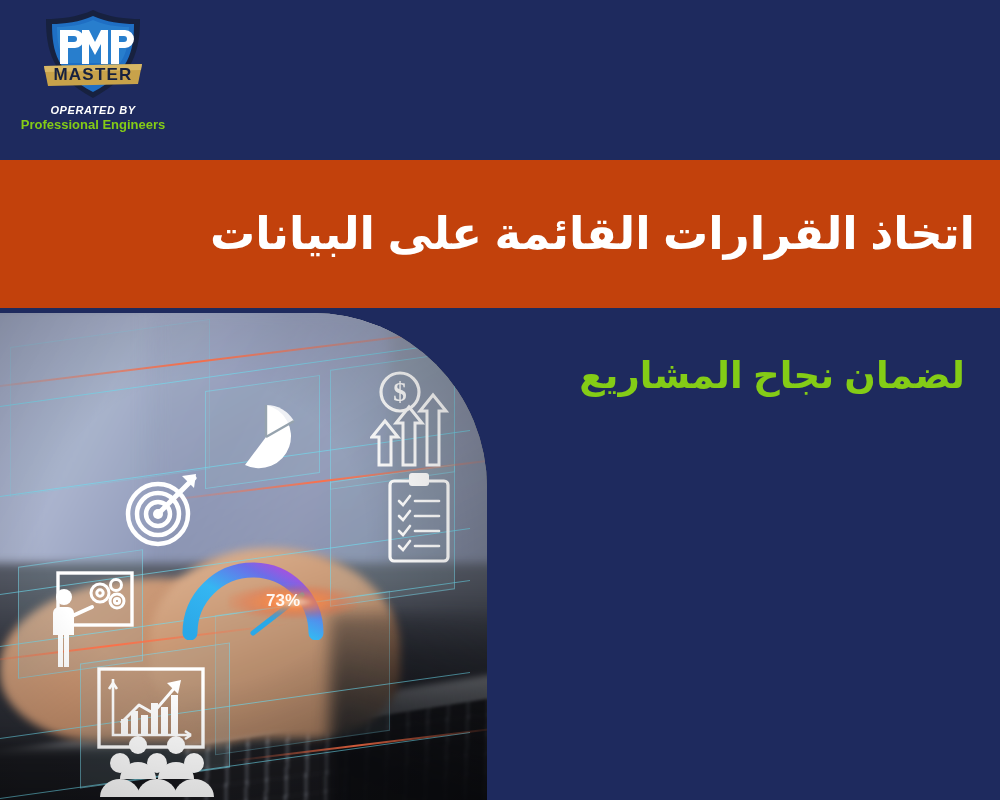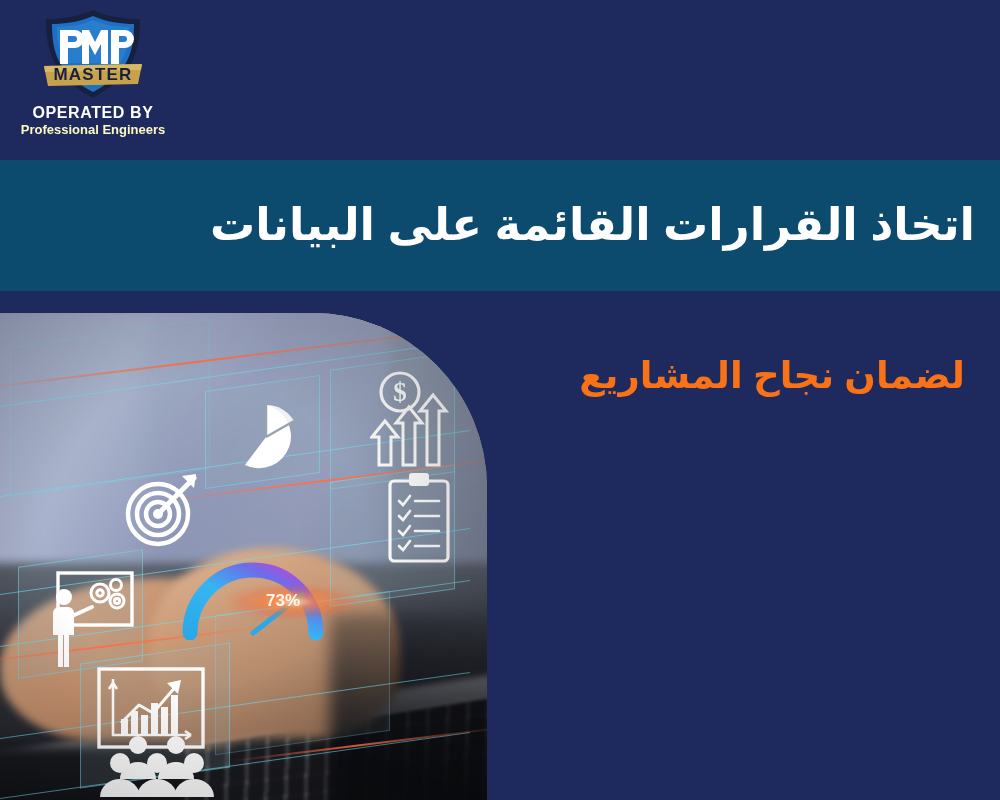--- a/index.html
+++ b/index.html
@@ -33,39 +33,40 @@
   }
   .shield-wrap {
     position:relative;
     width:118px; height:92px;
     margin:0 auto;
   }
   .shield-wrap svg { display:block; width:118px; height:92px; }
 
   .brand-line1 {
     margin-top:4px;
-    font-size:16px;
+    font-size:11px;
     font-weight:bold;
     letter-spacing:.6px;
     color:#ffffff;
     line-height:1.15;
+    font-style:italic;
   }
   .brand-line2 {
     font-size:13px;
     font-weight:bold;
-    color:#fef9c3;
+    color:#84cc16;
     line-height:1.2;
   }
 
   
   .title-band {
     position:absolute;
     top:160px; left:0;
-    width:1000px; height:131px;
-    background:#0c4a6e;
+    width:1000px; height:148px;
+    background:#c2410c;
     z-index:5;
     display:flex;
     align-items:center;
     justify-content:flex-start;
   }
   .title-band .title-text {
     direction:rtl;
     color:#ffffff;
     font-size:45px;
     font-weight:bold;
@@ -74,21 +75,21 @@
     padding-right:25px;
     text-align:right;
     width:100%;
   }
 
   
   .subtitle {
     position:absolute;
     top:352px; right:35px;
     direction:rtl;
-    color:#f97316;
+    color:#84cc16;
     font-size:37px;
     font-weight:bold;
     line-height:1.3;
     white-space:nowrap;
     z-index:6;
     text-align:right;
   }
 
   
   .photo {

